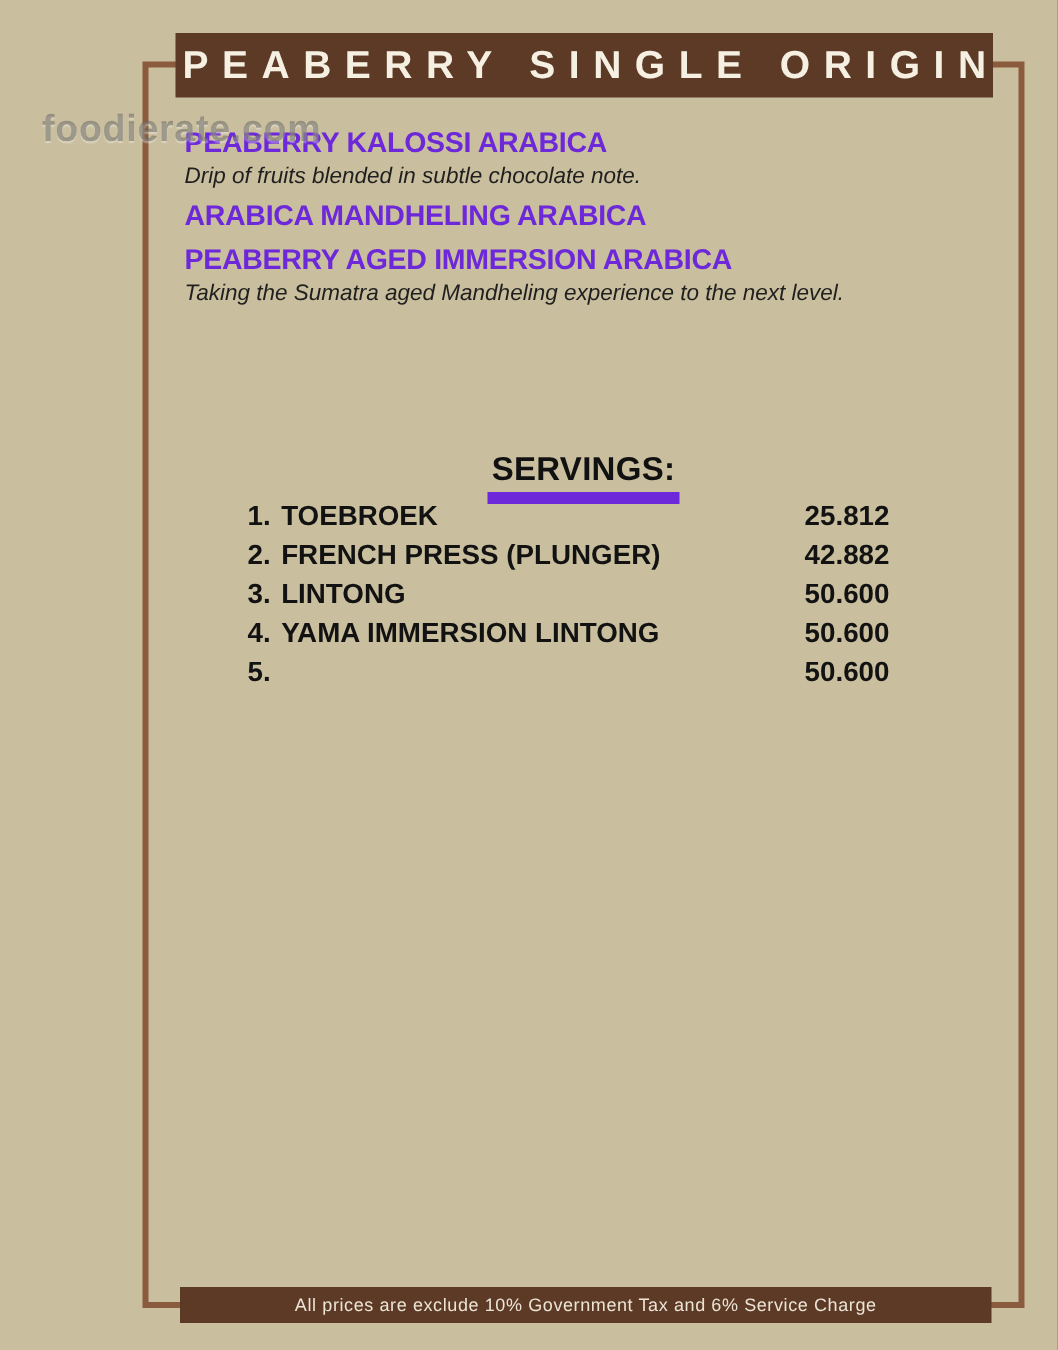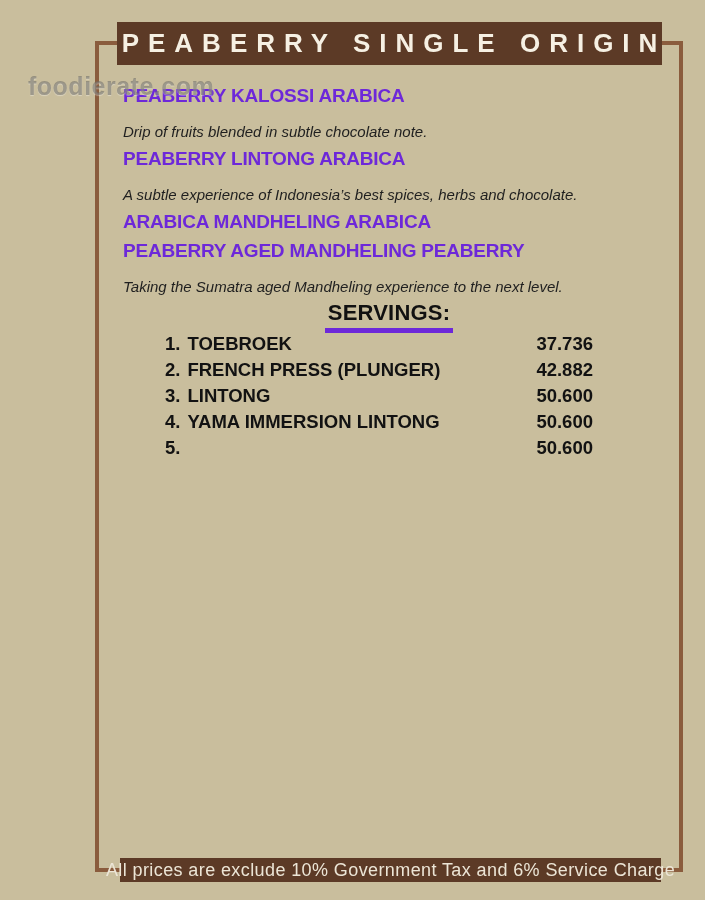--- a/index.html
+++ b/index.html
@@ -63,35 +63,35 @@
     font-weight: bold;
     color: #6d28d9;
     letter-spacing: -0.2px;
     line-height: 21px;
   }
   .menu-item .item-desc {
     font-size: 15px;
     font-style: italic;
     color: #1f1f1f;
     line-height: 17px;
-    margin-top: 17px;
+    margin-top: 3px;
   }
   .servings-heading-wrap {
     position: absolute;
     left: 95px;
     top: 300px;
     width: 588px;
     text-align: center;
   }
   .servings-heading {
     display: inline-block;
     font-size: 22px;
     font-weight: bold;
     color: #111;
-    border-bottom: 5px solid #6d28d9;
+    border-bottom: 8px solid #6d28d9;
     padding: 0 3px 2px 3px;
     letter-spacing: 0.2px;
   }
   .servings-list {
     position: absolute;
     left: 165px;
     top: 331px;
     width: 428px;
   }
   .serving-row {
@@ -110,21 +110,21 @@
     top: 858px;
     width: 541px;
     height: 24px;
     background: #5c3a26;
     display: flex;
     align-items: center;
     justify-content: center;
   }
   .footer-bar .footer-text {
     color: #ece5d6;
-    font-size: 18px;
+    font-size: 12px;
     letter-spacing: 0.4px;
     white-space: nowrap;
   }
 </style>
 </head>
 <body>
 
 <div class="page">
 
   <div class="frame"></div>
@@ -134,43 +134,39 @@
   </div>
 
   <div class="watermark">foodierate.com</div>
 
   <div class="menu-list">
     <div class="menu-item">
       <div class="item-name">PEABERRY KALOSSI ARABICA</div>
       <div class="item-desc">Drip of fruits blended in subtle chocolate note.</div>
     </div>
     <div class="menu-item">
-      <div class="item-name">PEABERRY LINTONG ARABICA</div>
-      <div class="item-desc">A subtle experience of Indonesia’s best spices, herbs and chocolate.</div>
-    </div>
-    <div class="menu-item">
       <div class="item-name">ARABICA MANDHELING ARABICA</div>
     </div>
     <div class="menu-item">
-      <div class="item-name">PEABERRY AGED MANDHELING PEABERRY</div>
+      <div class="item-name">PEABERRY AGED IMMERSION ARABICA</div>
       <div class="item-desc">Taking the Sumatra aged Mandheling experience to the next level.</div>
     </div>
   </div>
 
   <div class="servings-heading-wrap">
     <span class="servings-heading">SERVINGS:</span>
   </div>
 
   <div class="servings-list">
     <div class="serving-row">
       <span class="serving-label">
         <span>1.</span>
         <span>TOEBROEK</span>
       </span>
-      <span>37.736</span>
+      <span>25.812</span>
     </div>
     <div class="serving-row">
       <span class="serving-label">
         <span>2.</span>
         <span>FRENCH PRESS (PLUNGER)</span>
       </span>
       <span>42.882</span>
     </div>
     <div class="serving-row">
       <span class="serving-label">

